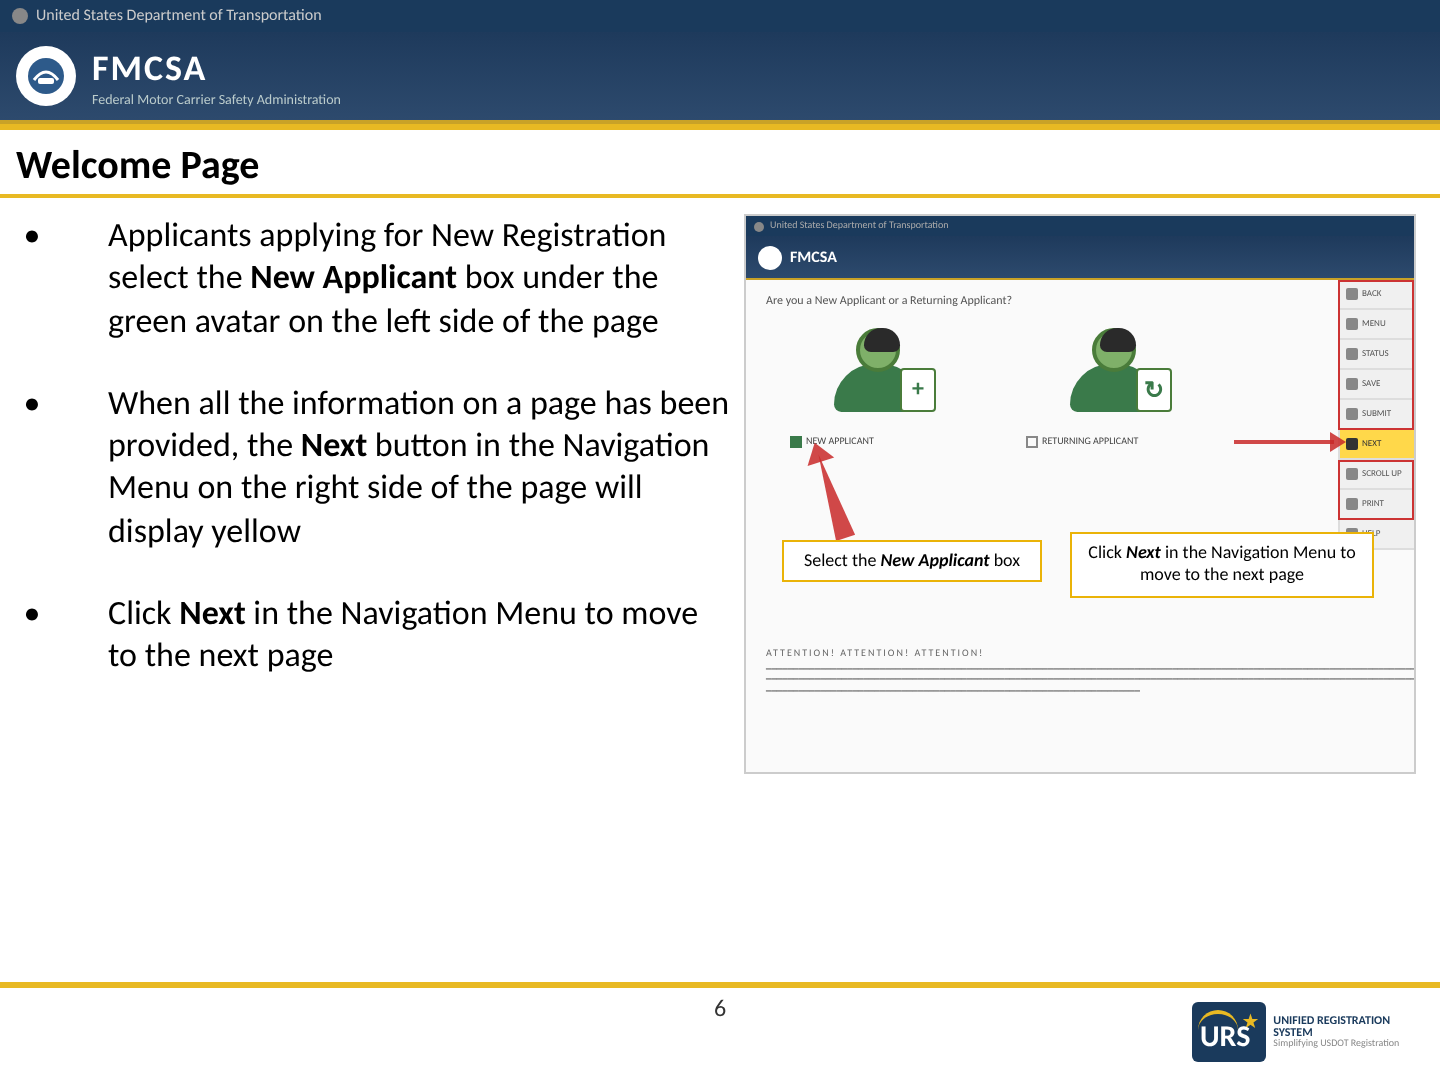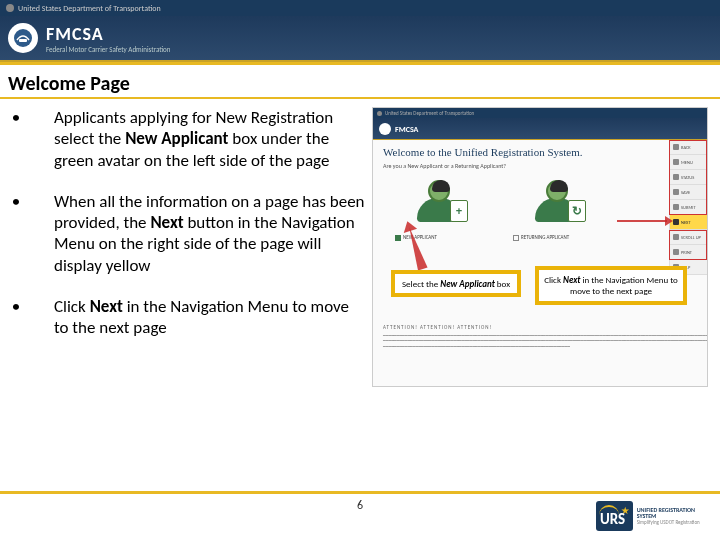--- a/index.html
+++ b/index.html
@@ -52,21 +52,21 @@
 
   
   .s-nav { position:absolute; right:0; top:32px; width:38px; background:#f0f0f0; border-left:1px solid #ddd; }
   .s-nav-item { height:15px; border-bottom:1px solid #ddd; font-size:4.5px; color:#555; display:flex;align-items:center;padding-left:3px;gap:2px;}
   .s-nav-item.hl { background:#ffd84a; color:#333;}
   .s-nav-item .ni{width:6px;height:6px;background:#888;border-radius:1px;}
   .nav-group1{border:1px solid #c33;position:absolute;right:0;top:32px;width:38px;height:75px;pointer-events:none;}
   .nav-group2{border:1px solid #c33;position:absolute;right:0;top:122px;width:38px;height:30px;pointer-events:none;}
 
   
-  .callout { position:absolute; border:4px solid #eab308; background:#fff; padding:4px 5px; font-size:9px; line-height:1.25; text-align:center;}
+  .callout { position:absolute; border:1px solid #eab308; background:#fff; padding:4px 5px; font-size:9px; line-height:1.25; text-align:center;}
   .callout.c1 { left:18px; top:162px; width:130px;}
   .callout.c2 { left:162px; top:158px; width:152px;}
   .arrow-red { position:absolute; width:0;height:0; }
   .arrow-red.a1 { left:38px; top:118px; border-left:5px solid transparent;border-right:5px solid transparent;border-bottom:44px solid rgba(200,40,40,0.85); transform: rotate(-18deg);}
   .arrow-red.a1::after{content:"";position:absolute;left:-7px;top:-6px;border-left:7px solid transparent;border-right:7px solid transparent;border-bottom:10px solid rgba(200,40,40,0.85);}
   .arrow-red.a2 { right:40px; top:112px; width:50px; height:2px; background:rgba(200,40,40,0.85);}
   .arrow-red.a2::after{content:"";position:absolute;right:-6px;top:-4px;border-top:5px solid transparent;border-bottom:5px solid transparent;border-left:8px solid rgba(200,40,40,0.85);}
 
   .s-attention { position:absolute; left:10px; right:44px; top:216px; font-size:4.5px; color:#888; line-height:1.3;}
   .s-attention .at-title{ font-size:5px; color:#666; letter-spacing:1px; margin-bottom:2px;}
@@ -170,21 +170,20 @@
           </div>
         <div class="s-nav-item">
             <span class="ni"></span>
             <span>HELP</span>
           </div>
       </div>
       <div class="nav-group1"></div>
       <div class="nav-group2"></div>
 
       <div class="s-main">
-        <div class="s-welcome">Welcome to the Unified Registration System.</div>
         <div class="s-sub">Are you a New Applicant or a Returning Applicant?</div>
         <div class="s-avatars">
           <div class="avatar-box new-app">
             <div class="av">
               <div class="av-head"></div>
                 <div class="av-body"></div>
               <div class="av-icon">+</div>
             </div>
             <div class="av-label"><span class="av-check"></span><span>NEW APPLICANT</span></div>
           </div>

